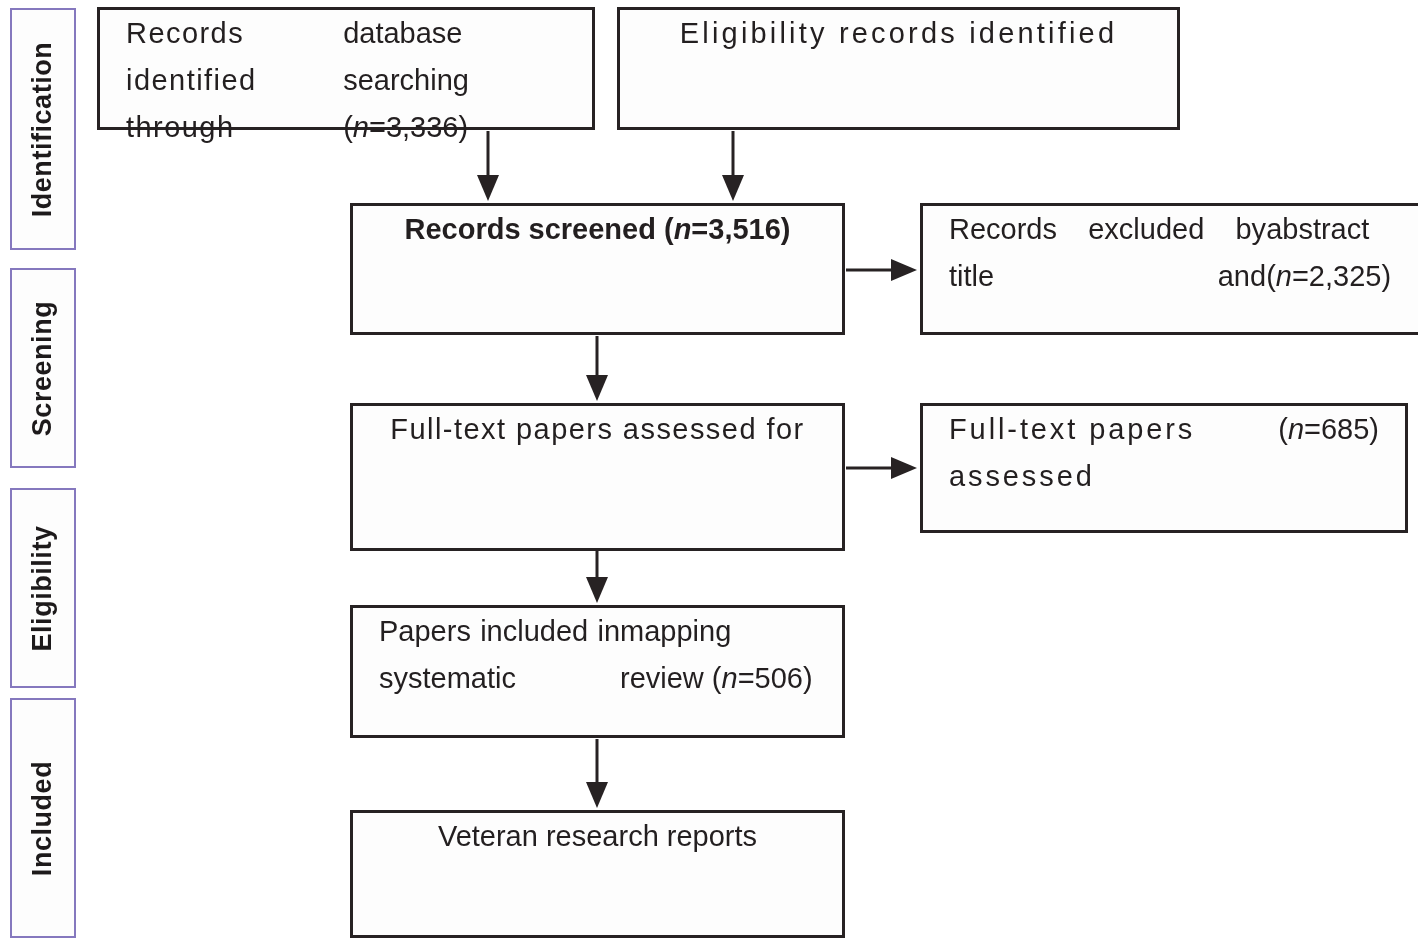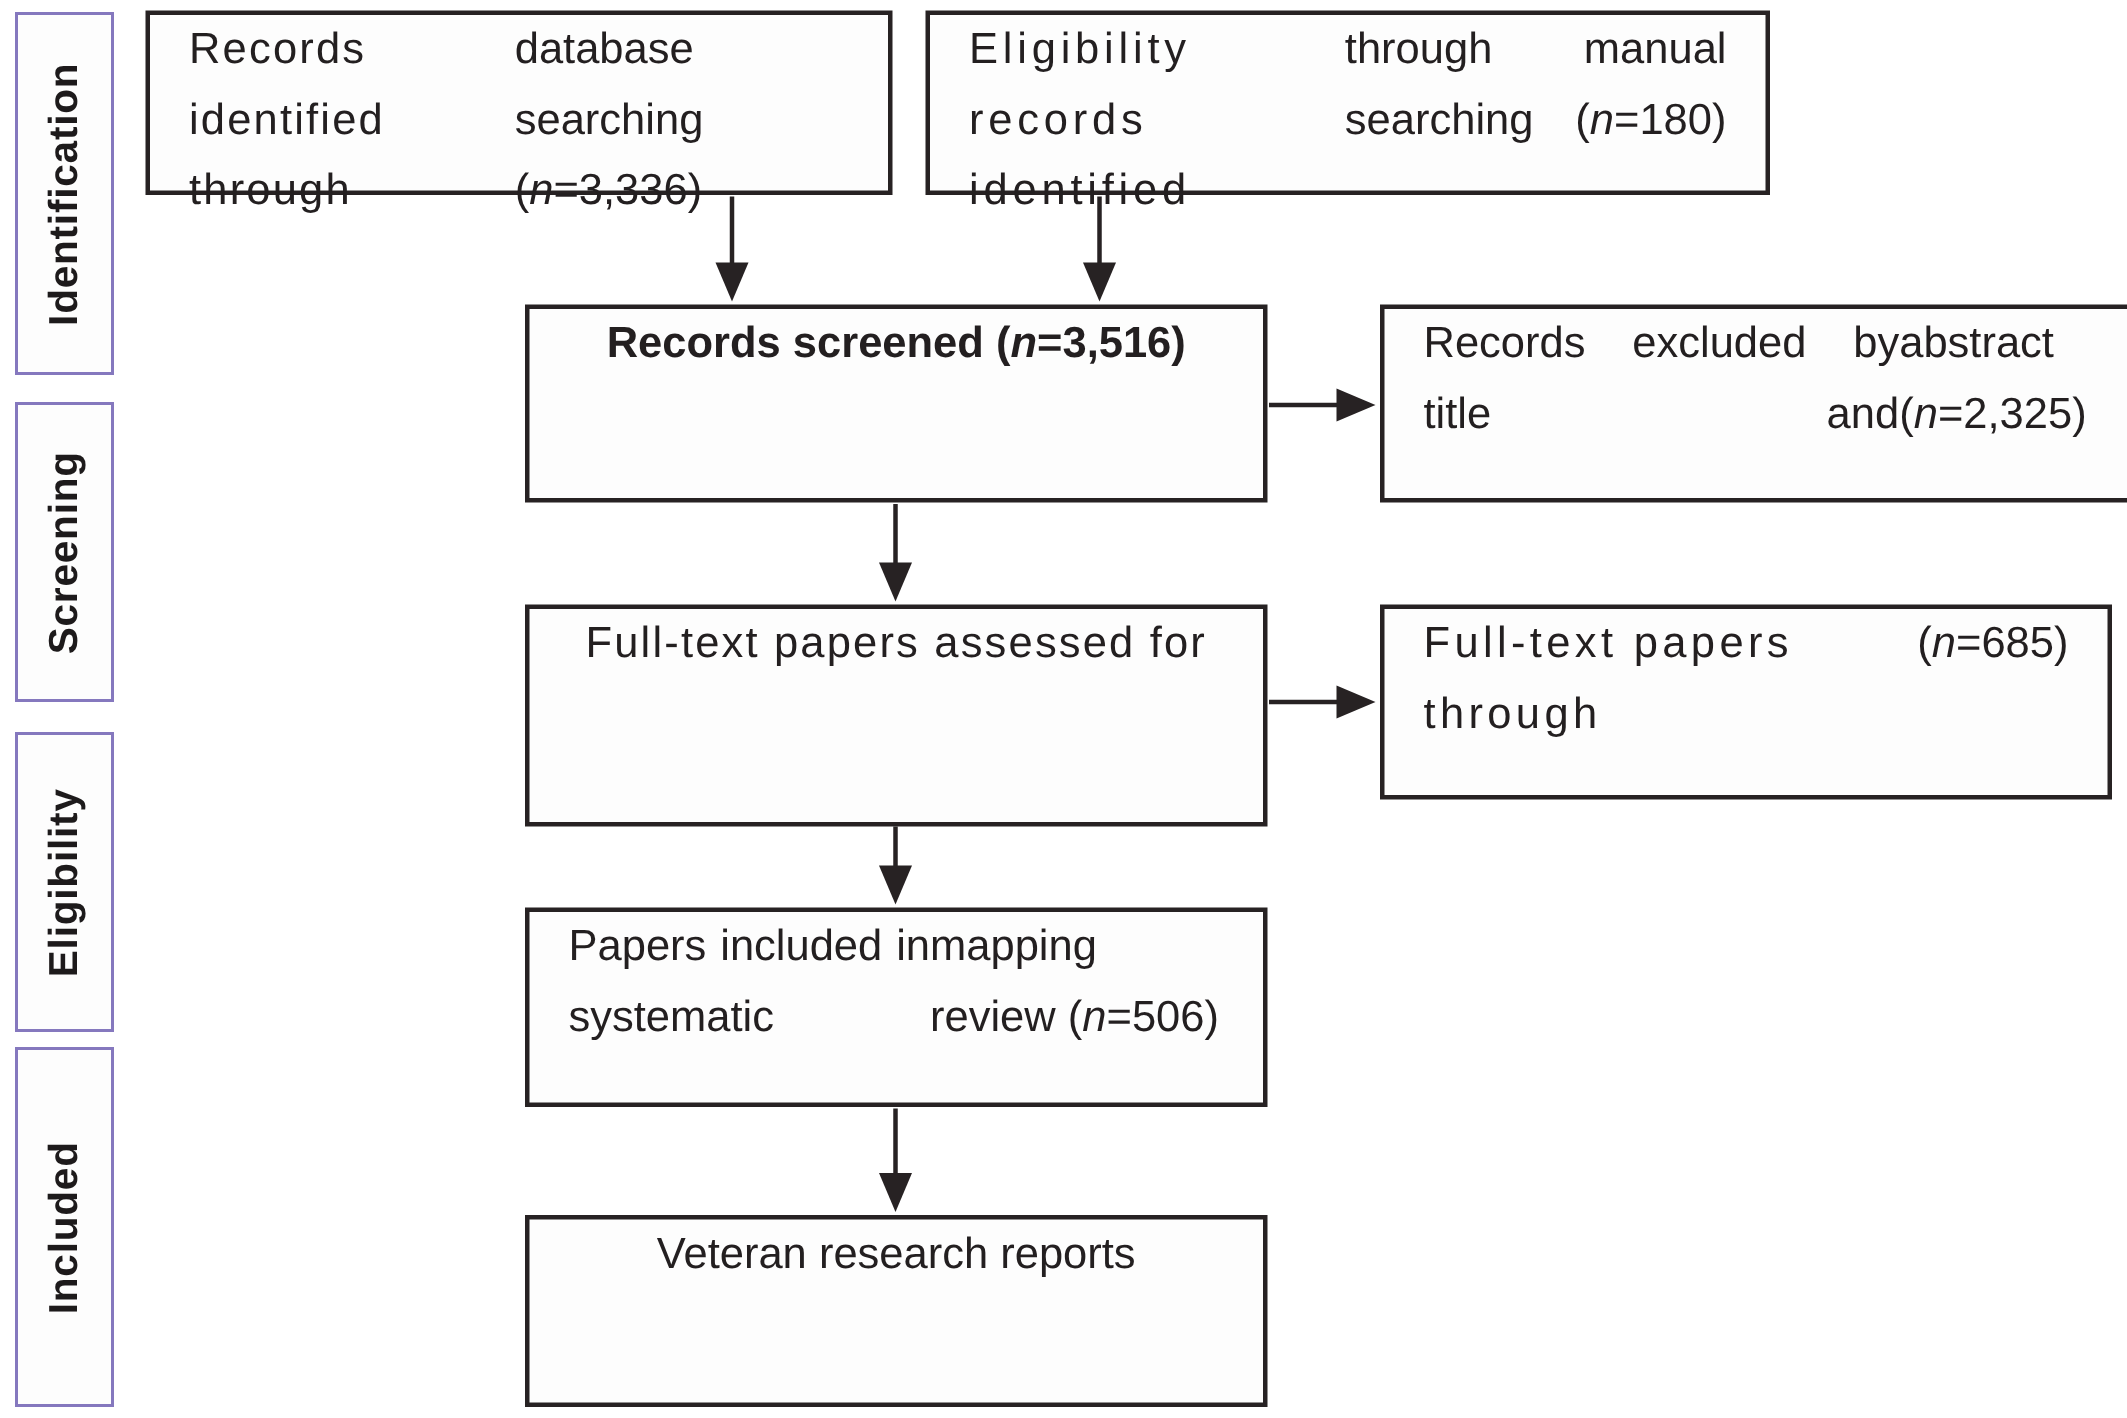--- a/index.html
+++ b/index.html
@@ -127,38 +127,37 @@
     <span class="stage-label">Included</span>
   </div>
 
   <div class="flow-box" id="box-database-search">
     <span class="line stretch ls-1">Records identified through</span>
     <span class="line stretch">database searching (<i>n</i>=3,336)</span>
   </div>
 
   <div class="flow-box" id="box-manual-search">
     <span class="line stretch ls-2">Eligibility records identified</span>
-    <span class="line stretch">through manual searching (<i>n</i>=180)</span>
   </div>
 
   <div class="flow-box" id="box-screened">
     <span class="line">Records screened (<i>n</i>=3,516)</span>
   </div>
 
   <div class="flow-box" id="box-excluded-title">
     <span class="line stretch">Records excluded by title and</span>
     <span class="line">abstract (<i>n</i>=2,325)</span>
   </div>
 
   <div class="flow-box" id="box-fulltext-assessed">
     <span class="line stretch ls-1">Full-text papers assessed for</span>
   </div>
 
   <div class="flow-box" id="box-fulltext-excluded">
-    <span class="line ls-3">Full-text papers through</span>
+    <span class="line ls-3">Full-text papers assessed</span>
     <span class="line">(<i>n</i>=685)</span>
   </div>
 
   <div class="flow-box" id="box-mapping-review">
     <span class="line stretch">Papers included in systematic</span>
     <span class="line">mapping review (<i>n</i>=506)</span>
   </div>
 
   <div class="flow-box center" id="box-veteran-reports">
     <span class="line">Veteran research reports</span>

